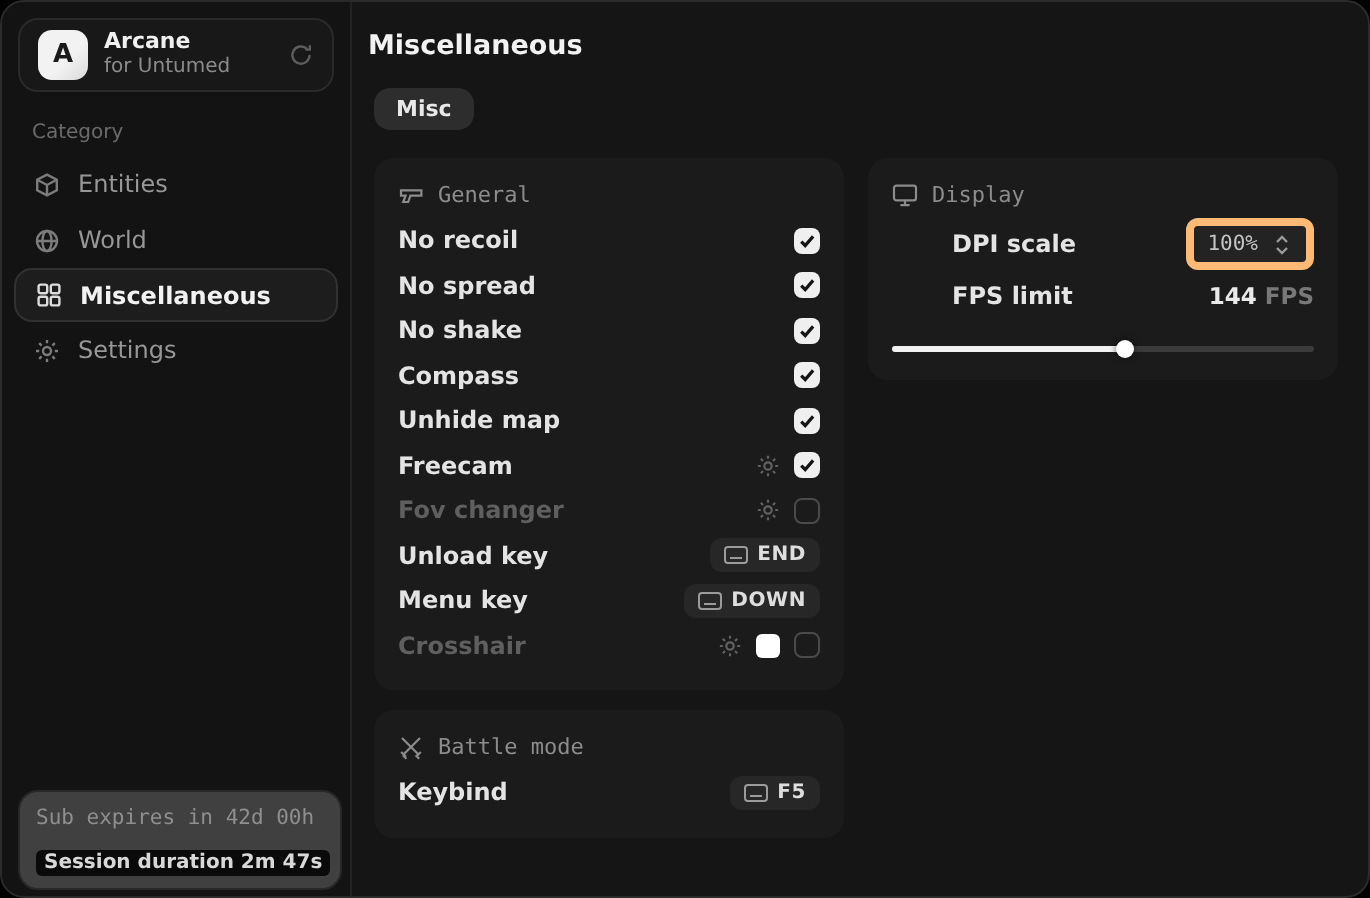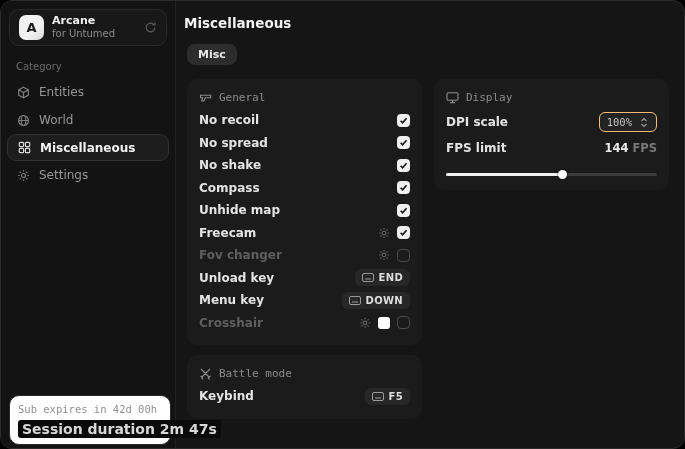--- a/index.html
+++ b/index.html
@@ -32,24 +32,24 @@
     color:#979797; font-size:12px;
   }
   .nav-item .nicon { display:flex; color:#7c7c7c; width:14px; justify-content:center; }
   .nav-item.active {
     margin:0 6px; padding-left:9px; border:1px solid #313131; border-radius:9px;
     background:#1d1d1d; color:#f2f2f2; font-weight:bold; height:27px;
   }
   .nav-item.active .nicon { color:#dcdcdc; }
   .statusbox {
     position:absolute; left:8px; bottom:3px; width:162px;
-    border:1px solid #282828; border-radius:10px; background:#ffffff; padding:7px 8px 6px;
+    border:1px solid #282828; border-radius:10px; background:#404040; padding:7px 8px 6px;
   }
   .status1 { font-family:"DejaVu Sans Mono", monospace; font-size:10.5px; color:#8f8f8f; margin-bottom:4px; white-space:nowrap; }
-  .status2 { display:inline-block; background:#0a0a0a; border-radius:3px; padding:1px 4px; font-size:14px; font-weight:bold; color:#d8d8d8; white-space:nowrap; }
+  .status2 { display:inline-block; background:#0a0a0a; border-radius:3px; padding:1px 4px; font-size:10px; font-weight:bold; color:#d8d8d8; white-space:nowrap; }
   
   .main { position:absolute; left:175px; top:0; right:0; bottom:0; padding:14px 15px 0 11px; }
   .page-title { font-size:13.5px; font-weight:bold; color:#f2f2f2; margin-left:-3px; }
   .tabs { margin-top:13px; display:flex; }
   .tab {
     background:#2d2d2d; border-radius:8px; padding:4px 11px; font-size:11px; font-weight:bold; color:#e9e9e9;
   }
   .cols { margin-top:14px; display:flex; gap:12px; align-items:flex-start; }
   .col { width:236px; display:flex; flex-direction:column; gap:10px; }
   .card { background:#1b1b1b; border-radius:10px; padding:9px 12px 11px; width:100%; }
@@ -68,23 +68,23 @@
     display:flex; align-items:center; justify-content:center;
   }
   .cb.off { background:transparent; border:1.5px solid #4a4a4a; }
   .keybadge {
     background:#272727; border-radius:6px; padding:3px 7px; display:flex; align-items:center; gap:5px;
     font-size:10px; font-weight:bold; color:#dedede; letter-spacing:.3px;
   }
   .keybadge .kicon { display:flex; color:#9b9b9b; }
   .swatch { width:12px; height:12px; border-radius:3px; background:#ffffff; }
   
-  .drow { height:26px; display:flex; align-items:center; }
+  .drow { height:26px; display:flex; align-items:center;margin-left:30px; }
   .select-box {
-    margin-left:auto; background:#232323; border:1px solid #fdba74; border-radius:6px;
+    margin-left:auto; background:#232323; border:4px solid #fdba74; border-radius:6px;
     padding:3px 7px; display:flex; align-items:center; gap:7px;
     font-size:10.5px; color:#c4c4c4; font-family:"DejaVu Sans Mono", monospace;
   }
   .select-box .cicon { display:flex; color:#9a9a9a; }
   .fps-val { margin-left:auto; font-size:11.5px;text-align:center; }
   .fps-num { color:#e9e9e9; font-weight:bold; }
   .fps-unit { color:#787878; font-weight:bold; }
   .slider { position:relative; margin-top:9px; height:9px; }
   .slider-track { position:absolute; top:3px; left:0; right:0; height:3px; background:#3b3b3b; border-radius:2px; }
   .slider-fill { position:absolute; top:3px; left:0; height:3px; background:#f1f1f1; border-radius:2px; }

